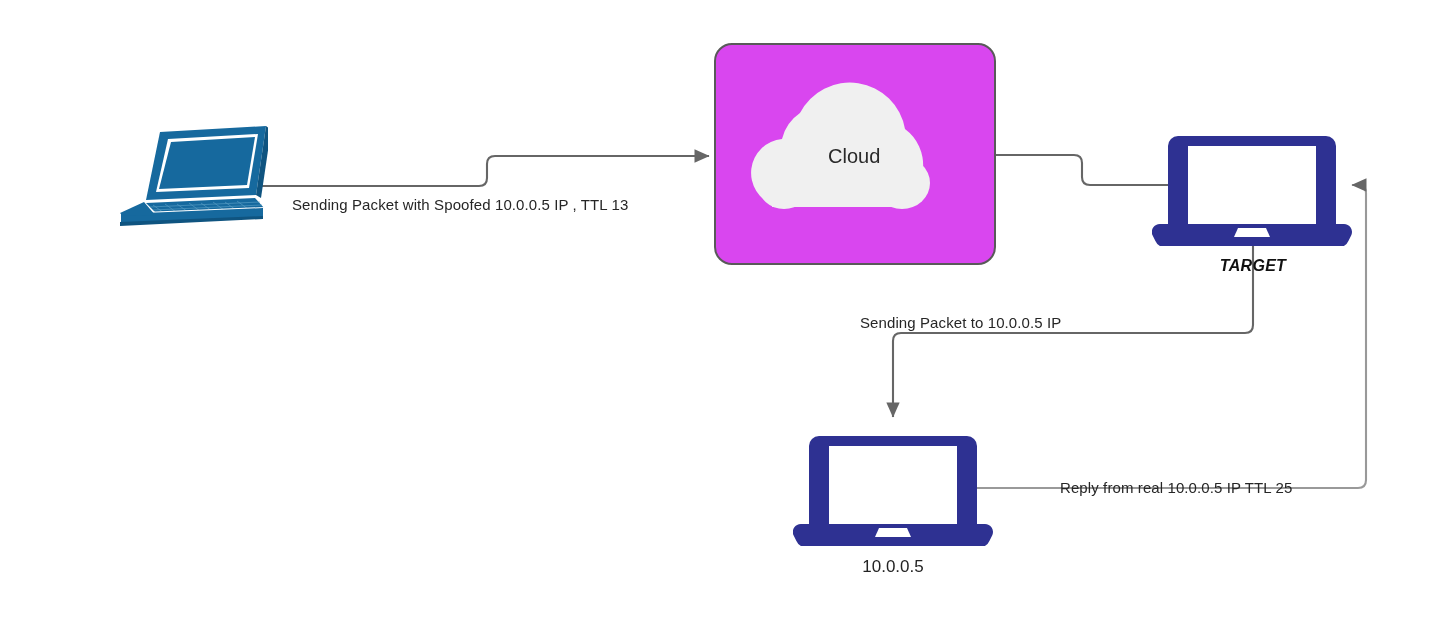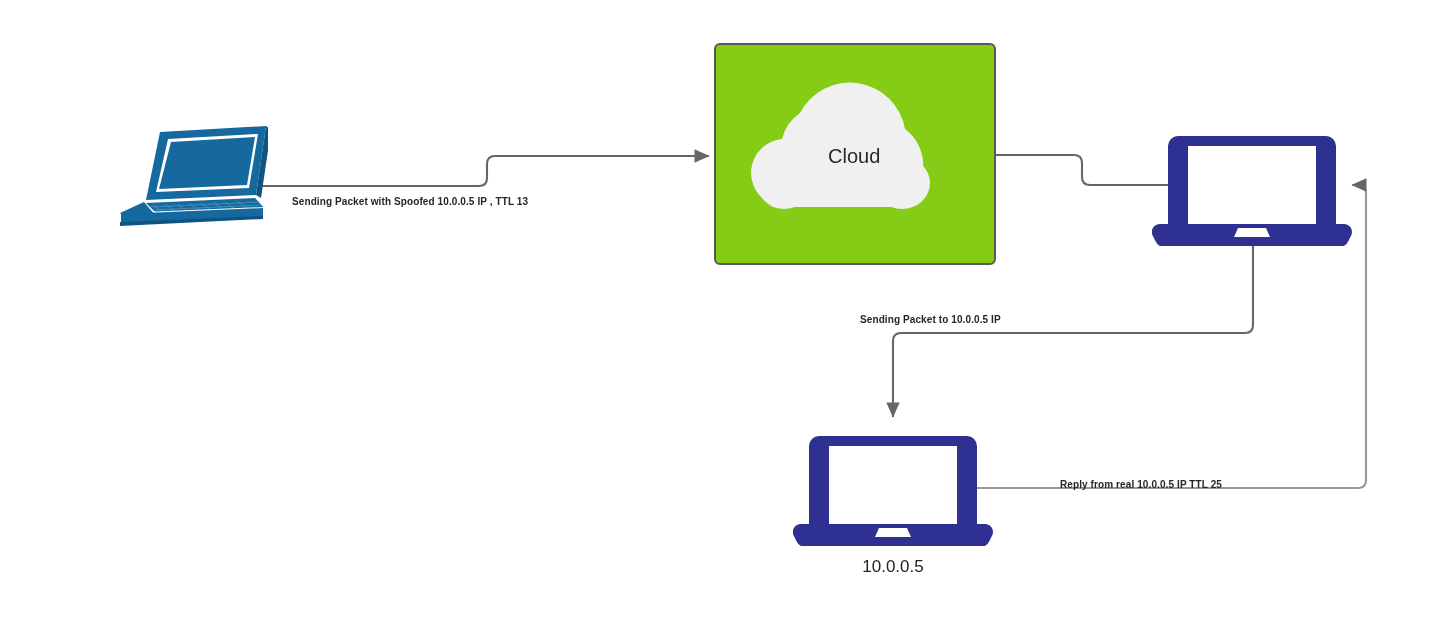--- a/index.html
+++ b/index.html
@@ -29,32 +29,32 @@
   }
   .node-label {
     position: absolute;
     text-align: center;
     color: #232323;
     line-height: 1.32;
     white-space: pre-line;
   }
   .edge-label {
     position: absolute;
-    font-weight: bold;
-    font-size: 10px;
+    font-weight: normal;
+    font-size: 15px;
     color: #262626;
     white-space: nowrap;
     letter-spacing: 0.1px;
   }
   .cloud-box {
     position: absolute;
     box-sizing: border-box;
     border: 2.2px solid #595959;
-    border-radius: 6px;
-    background: #84cc16;
+    border-radius: 18px;
+    background: #d946ef;
   }
   .cloud-text {
     position: absolute;
     font-size: 20px;
     color: #2a2a2a;
     white-space: nowrap;
   }
   .attacker-label {
     font-size: 17.5px;
   }
@@ -148,20 +148,21 @@
       <path d="M 26 10 h 148 a 10 10 0 0 1 10 10 v 78 h -168 v -78 a 10 10 0 0 1 10 -10 z" fill="#2e3192"></path>
 
       <rect x="36" y="20" width="128" height="78" fill="#ffffff"></rect>
 
       <path d="M 8 98 h 184 a 8 8 0 0 1 7.4 11 l -3 6 a 10 10 0 0 1 -9 6 h -175
                a 10 10 0 0 1 -9 -6 l -3 -6 a 8 8 0 0 1 7.4 -11 z" fill="#2e3192"></path>
 
       <path d="M 86 102 h 28 l 4 9 h -36 z" fill="#ffffff"></path>
     </svg>
   </div>
+  <div class="node-label target-label" style="left:1163px; top:255px; width:180px;">TARGET</div>
 
   <div class="node" style="left:793px; top:426px; width:200px; height:120px;">
     <svg width="200" height="120" viewBox="0 0 200 120" xmlns="http://www.w3.org/2000/svg">
       <path d="M 26 10 h 148 a 10 10 0 0 1 10 10 v 78 h -168 v -78 a 10 10 0 0 1 10 -10 z" fill="#2e3192"></path>
       <rect x="36" y="20" width="128" height="78" fill="#ffffff"></rect>
       <path d="M 8 98 h 184 a 8 8 0 0 1 7.4 11 l -3 6 a 10 10 0 0 1 -9 6 h -175
                a 10 10 0 0 1 -9 -6 l -3 -6 a 8 8 0 0 1 7.4 -11 z" fill="#2e3192"></path>
       <path d="M 86 102 h 28 l 4 9 h -36 z" fill="#ffffff"></path>
     </svg>
   </div>

